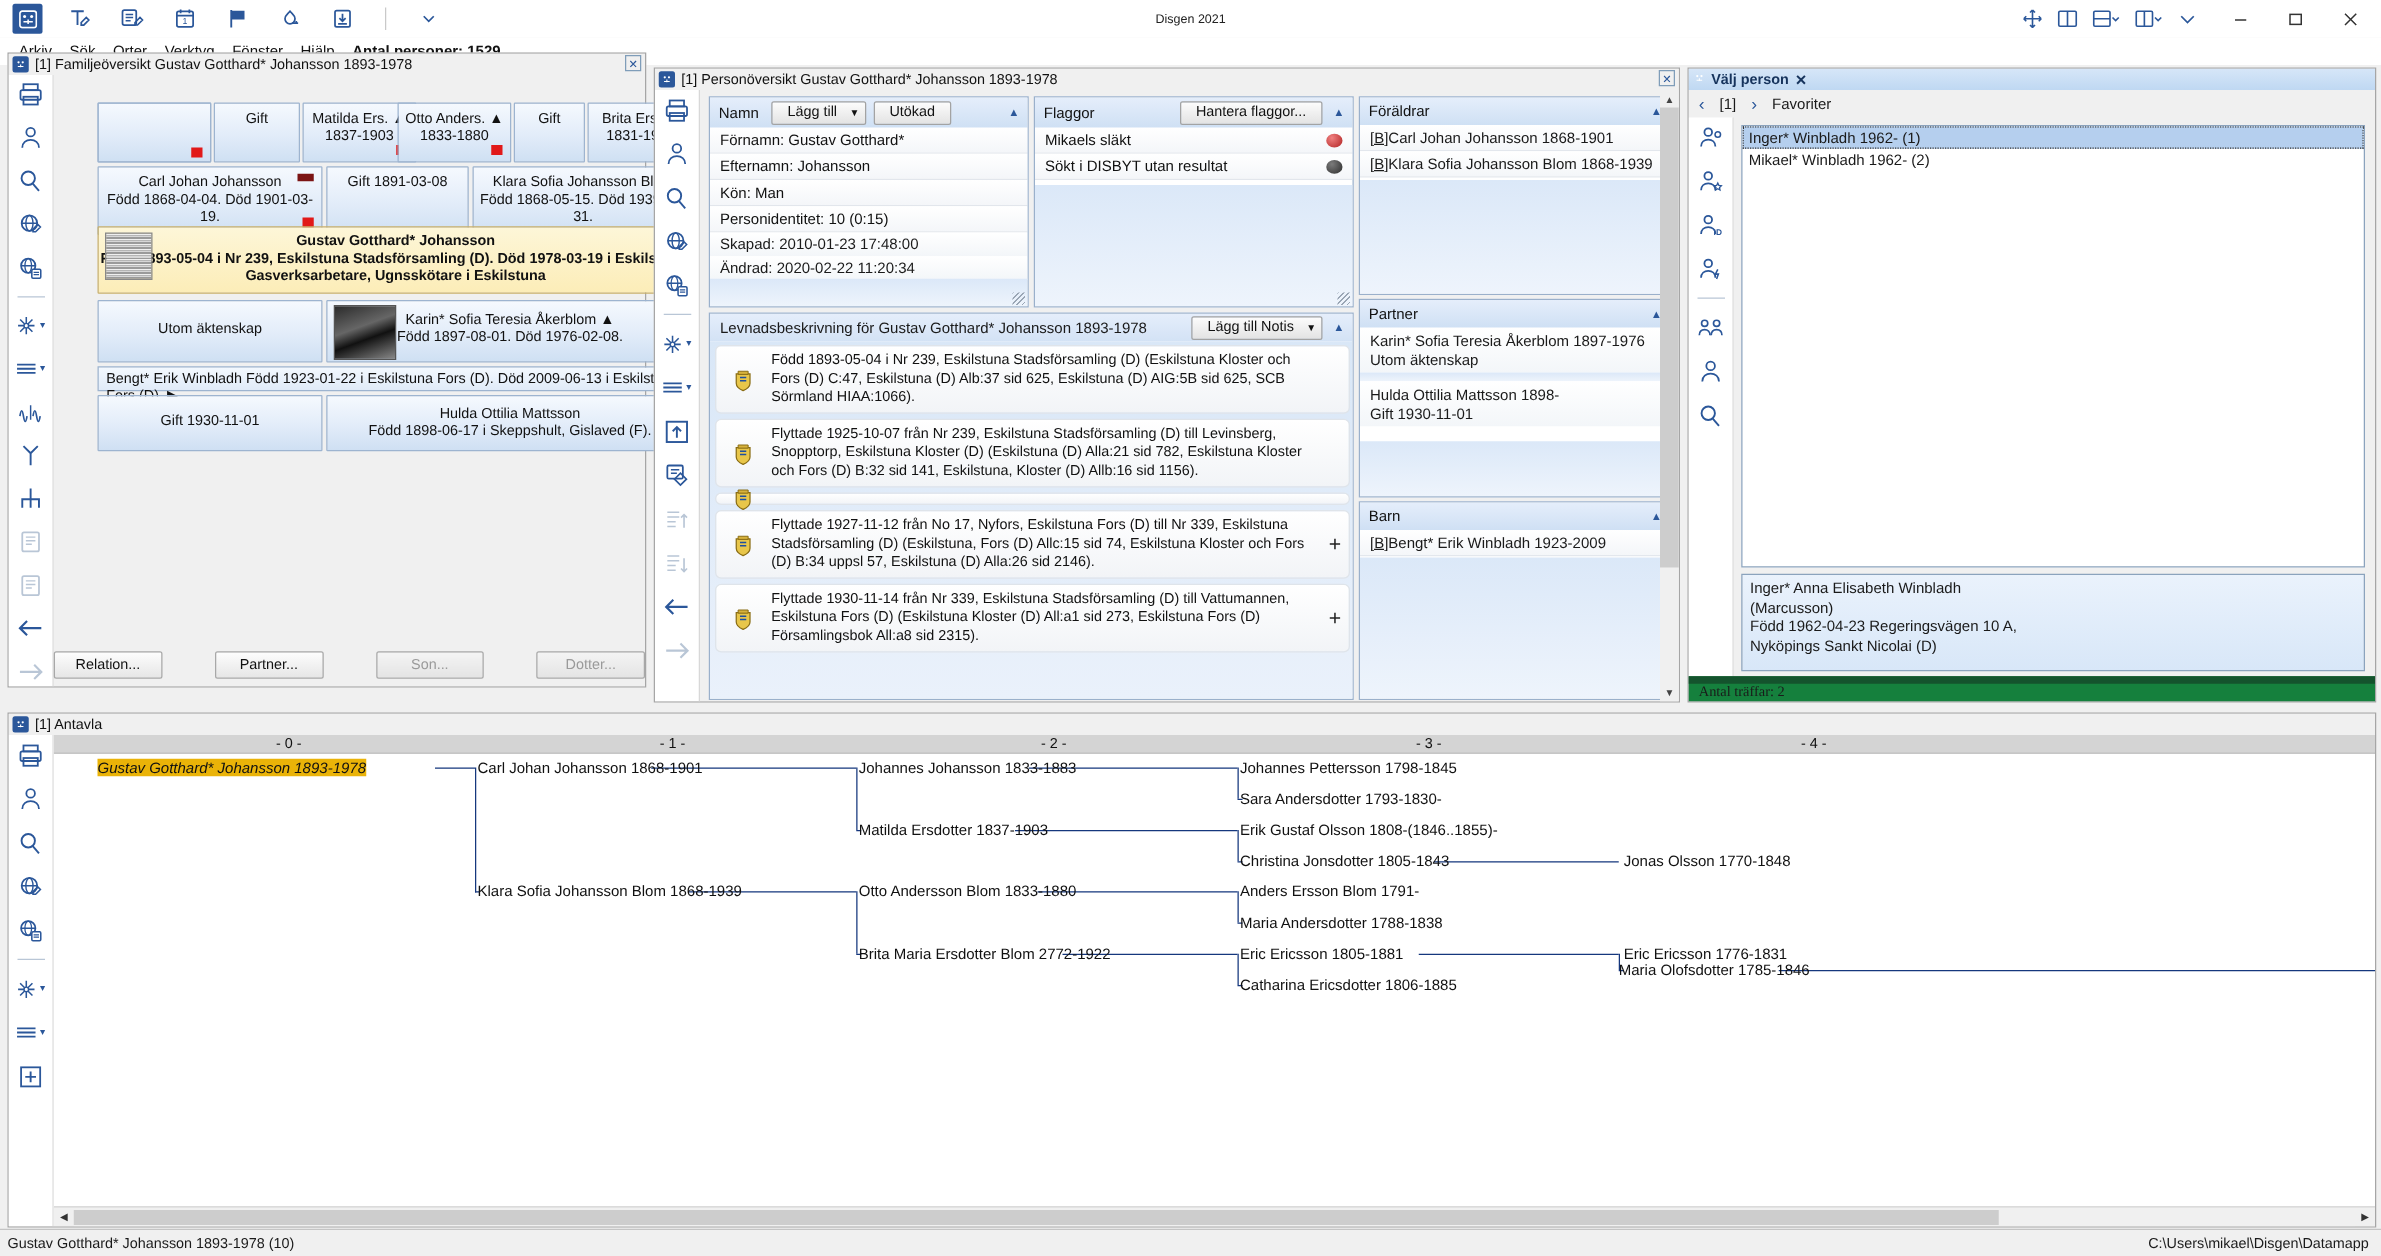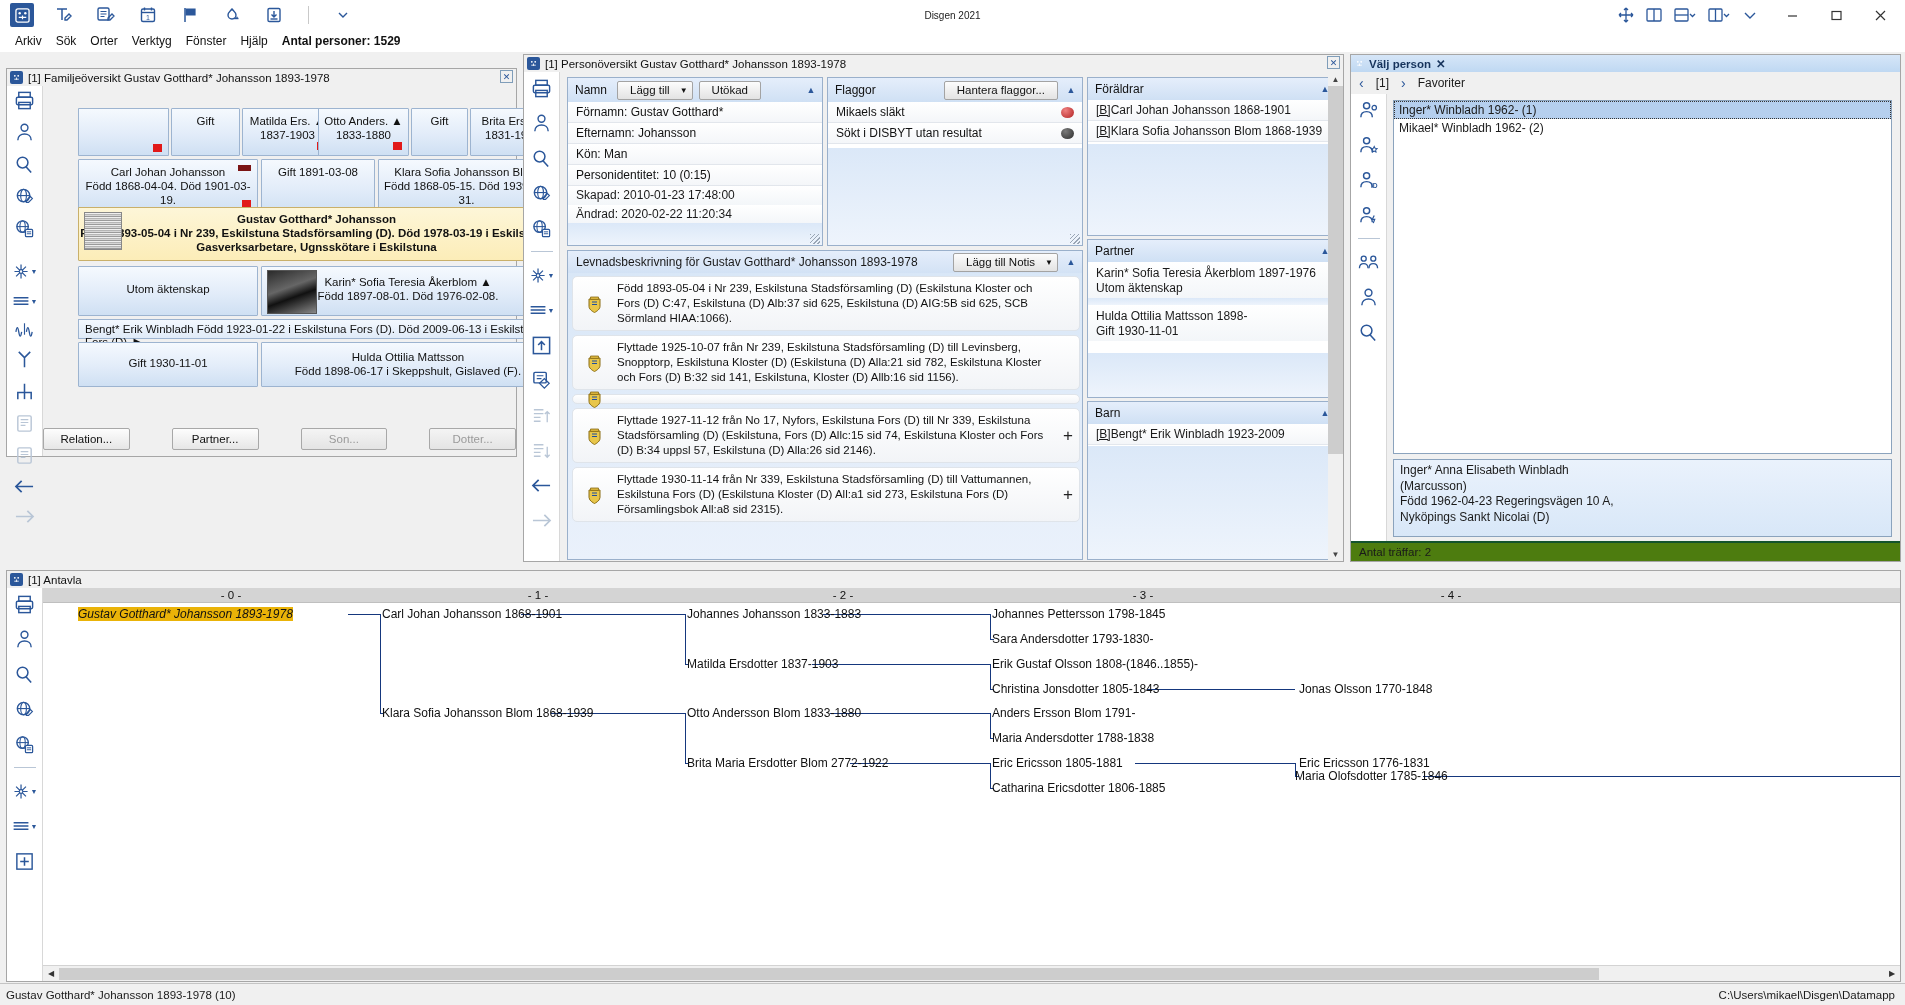--- a/index.html
+++ b/index.html
@@ -63,21 +63,21 @@
     display:flex; flex-direction:column; align-items:center; padding-top:4px; gap:11px;
     flex:0 0 36px;
   }
   .icostrip .ic { width:26px; height:24px; display:flex; align-items:center; justify-content:center;
     color:#2b579a; cursor:pointer; position:relative; }
   .icostrip .ic.dis { color:#b9c6d6; }
   .icostrip .divider { width:22px; height:1px; background:#b9c6d6; }
   .icostrip .ic .caret { font-size:7px; margin-left:1px; }
 
   
-  #famwin { left:6px; top:68px; width:511px; height:389px; }
+  #famwin { left:6px; top:42px; width:511px; height:508px; }
   .fam-canvas { flex:1; background:#f0f0f0; position:relative; padding:4px 4px 0 4px; }
   .gcard {
     position:absolute; border:1px solid #9db4d0; border-radius:1px;
     background:linear-gradient(180deg,#f5f9fe 0%, #e2ecf9 55%, #cfe0f3 100%);
     font-size:11.5px; text-align:center; color:#111; padding-top:5px; line-height:14px;
     cursor:pointer;
   }
   .gcard .sq { position:absolute; right:6px; bottom:5px; width:9px; height:8px; background:#e11919; }
   .gcard .sqd { position:absolute; right:6px; top:5px; width:13px; height:6px; background:#7b1414; }
   .gcard.main {
@@ -166,22 +166,22 @@
   .valj-nav .ar { color:#2b579a; font-size:14px; cursor:pointer; }
   .valj-body { position:absolute; left:36px; right:0; top:39px; bottom:20px;
       background:#f0f0f0; padding:6px 8px 4px 6px; display:flex; flex-direction:column;}
   .plist { flex:1 1 auto; background:#fff; border:1px solid #8ba3bd; overflow:hidden; }
   .plist .pit { padding:2px 5px; font-size:12px; cursor:pointer; }
   .plist .pit.sel { background:#b5cfee; outline:1px dotted #333; outline-offset:-1px; }
   .pdetail { flex:0 0 78px; margin-top:5px;
      background:linear-gradient(180deg,#eaf2fc,#d8e7f8); border:1px solid #8ba3bd;
      font-size:12px; padding:3px 6px; line-height:15.5px; }
   .valj-status { position:absolute; left:0; right:0; bottom:0; height:20px;
-     border-top:2px solid #14532d; background:#4d7c0f; display:flex; align-items:center;
-     padding-left:8px; font-size:11.5px; }
+     border-top:6px solid #14532d; background:#15803d; display:flex; align-items:center;
+     padding-left:8px; font-size:11.5px;font-family:Liberation Serif, serif; }
 
   
   #antwin { left:6px; top:570px; width:1895px; height:412px; }
   .ant-canvas { flex:1; position:relative; background:#fff; overflow:hidden; }
   .genhdr { position:absolute; left:0; right:0; top:0; height:15px; background:#d4d4d4;
      border-bottom:1px solid #bfbfbf; }
   .genhdr span { position:absolute; font-size:11.5px; color:#111; transform:translateX(-50%); top:1px;}
   .antnode { position:absolute; font-size:12px; color:#111; white-space:nowrap; cursor:pointer;}
   .antnode.hl { background:#eab308;font-style:italic; }
   .hline { position:absolute; height:1px; background:#15377d; }

